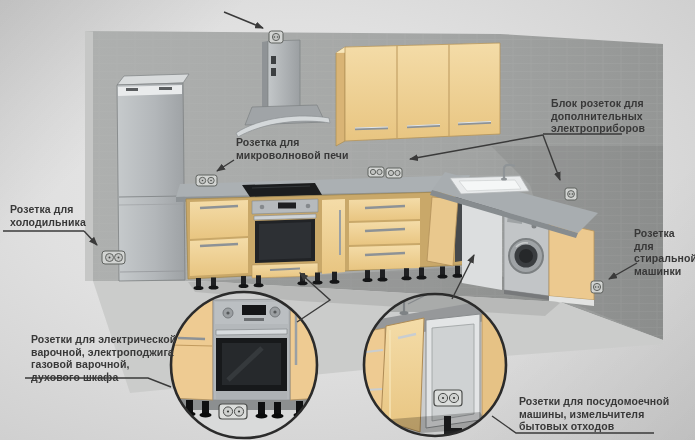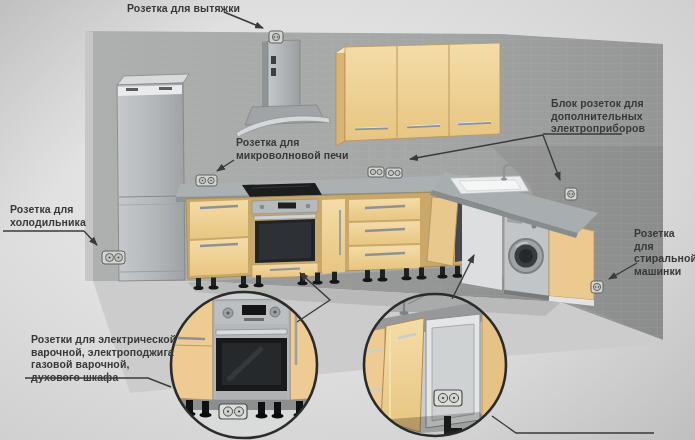--- a/index.html
+++ b/index.html
@@ -366,28 +366,30 @@
       <path d="M3,231 L84,231"></path>
       <path d="M84,231 L97,245" marker-end="url(#ah)"></path>
       <path d="M637,263 L609,279" marker-end="url(#ah)"></path>
       <path d="M25,378 L148,378 L171,387"></path>
       <path d="M654,433 L516,433 L492,416"></path>
       <path d="M297,322 L330,300 L300,273" marker-end="url(#ah)"></path>
       <path d="M452,299 L474,255" marker-end="url(#ah)"></path>
     </g>
   </svg>
 
-  <div class="label" style="left:127px;top:2px;">Розетка для вытяжки</div>
   <div class="label" style="left:236px;top:136px;">Розетка для
 микроволновой печи</div>
   <div class="label" style="left:542px;top:97px;margin-left:9px;">Блок розеток для
 дополнительных
 электроприборов</div>
   <div class="label" style="left:10px;top:203px;">Розетка для
 холодильника</div>
   <div class="label" style="left:634px;top:227px;">Розетка для
 стиральной
 машинки</div>
   <div class="label" style="left:31px;top:333px;">Розетки для электрической
 варочной, электроподжига
 газовой варочной,
 духового шкафа</div>
+  <div class="label" style="left:519px;top:395px;">Розетки для посудомоечной
+машины, измельчителя
+бытовых отходов</div>
 </div>
 
 </body></html>

